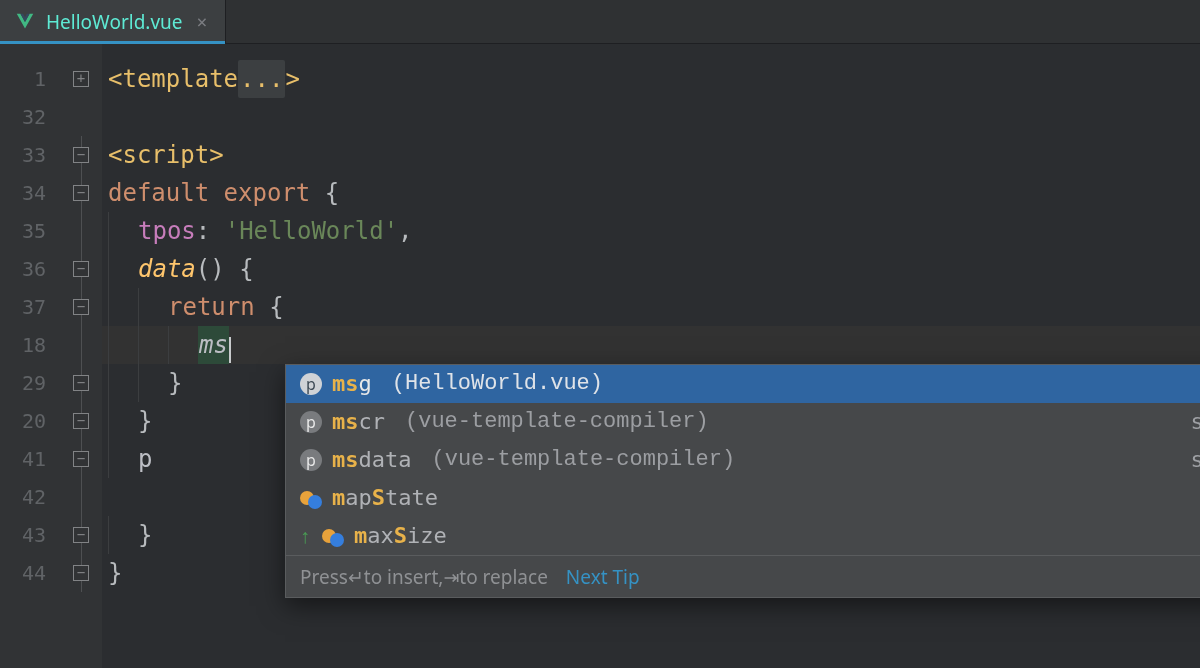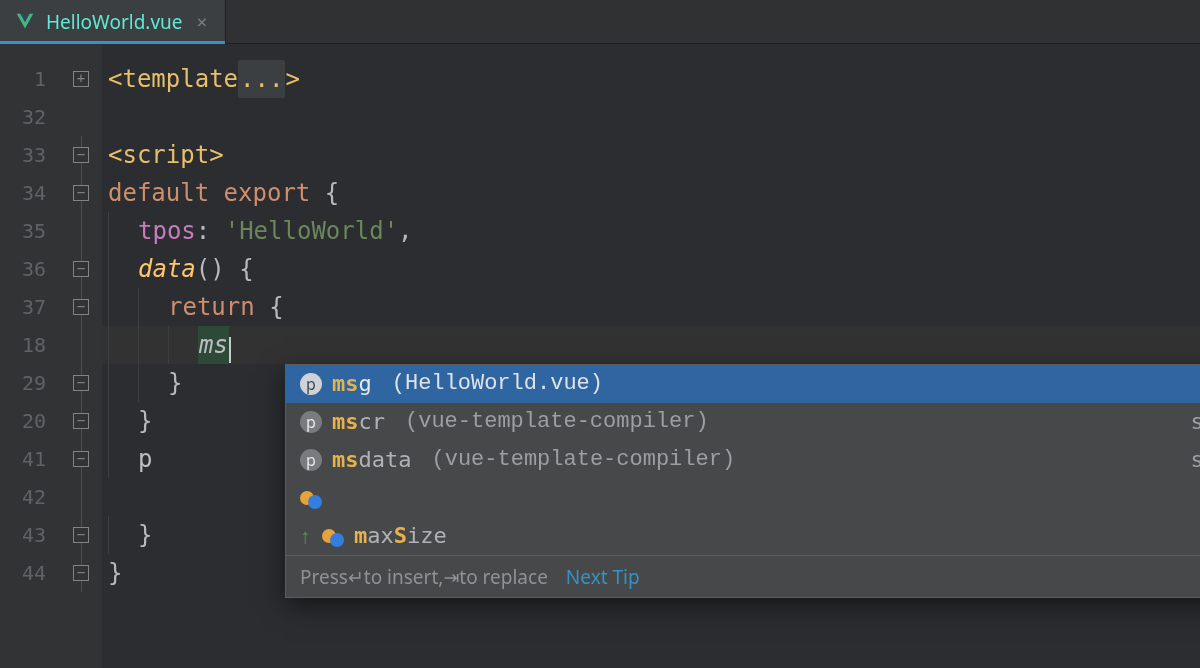--- a/index.html
+++ b/index.html
@@ -290,20 +290,21 @@
         <span class="spacer"></span>
         <span class="typetxt">string</span>
       </div>
       <div class="row-item">
         <span class="item-icon">
             <span class="vuex-icon">
               <span class="c1"></span>
               <span class="c2"></span>
             </span>
           </span>
+        <span class="match"><span class="hchar">m</span><span class="mchar">ap</span><span class="hchar camel">S</span><span class="mchar">tate</span></span>
         <span class="spacer"></span>
       </div>
       <div class="row-item">
         <span class="import-arrow">↑</span>
         <span class="item-icon">
             <span class="vuex-icon">
               <span class="c1"></span>
               <span class="c2"></span>
             </span>
           </span>

